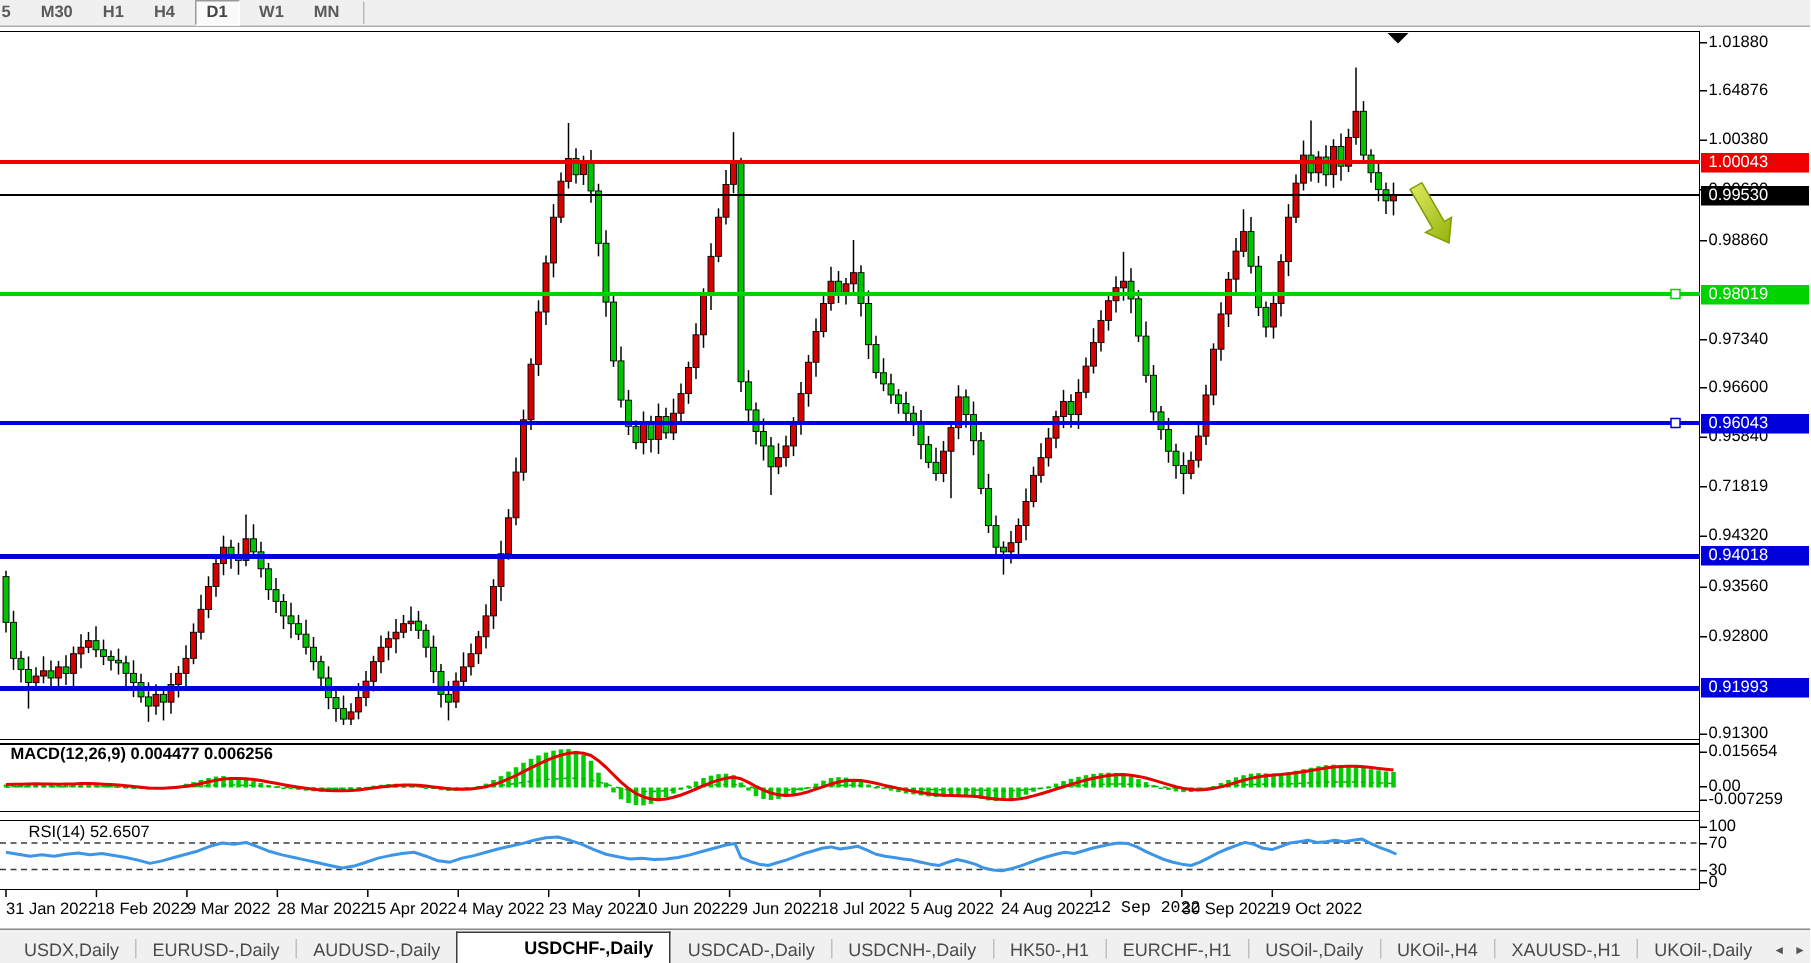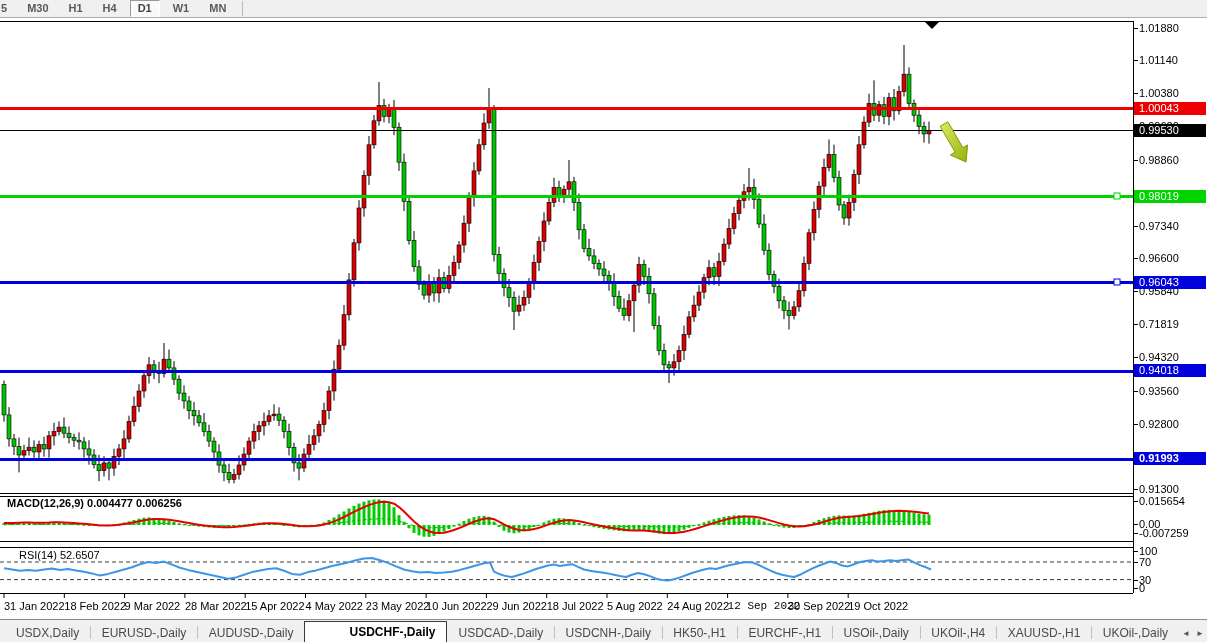--- a/index.html
+++ b/index.html
@@ -656,21 +656,21 @@
   <g id="overlayg">
       <polygon points="925,22 939,22 932,29" fill="#000"></polygon>
       <path d="M940.1,126.3 L947.9,121.8 L962.9,147.7 L967.6,144.9 L966,162 L950.4,154.9 L955.1,152.2 Z" fill="url(#arrowgrad)" stroke="#7f9c04" stroke-width="1"></path>
     </g>
     </svg>
 
   <div id="labels">
       <div class="axtick" style="left: 1133px; top: 28px;"></div>
       <div class="axl" style="left: 1139px; top: 22px;">1.01880</div>
       <div class="axtick" style="left: 1133px; top: 60px;"></div>
-      <div class="axl" style="left: 1139px; top: 54px;">1.01140</div>
+      <div class="axl" style="left: 1139px; top: 54px;">1.64876</div>
       <div class="axtick" style="left: 1133px; top: 93px;"></div>
       <div class="axl" style="left: 1139px; top: 87px;">1.00380</div>
       <div class="axtick" style="left: 1133px; top: 126px;"></div>
       <div class="axl" style="left: 1139px; top: 120px;">0.99620</div>
       <div class="axtick" style="left: 1133px; top: 160px;"></div>
       <div class="axl" style="left: 1139px; top: 154px;">0.98860</div>
       <div class="axtick" style="left: 1133px; top: 226px;"></div>
       <div class="axl" style="left: 1139px; top: 220px; text-align: right;">0.97340</div>
       <div class="axtick" style="left: 1133px; top: 258px;"></div>
       <div class="axl" style="left: 1139px; top: 252px;">0.96600</div>
@@ -684,21 +684,21 @@
       <div class="axl" style="left: 1139px; top: 385px;">0.93560</div>
       <div class="axtick" style="left: 1133px; top: 424px;"></div>
       <div class="axl" style="left: 1139px; top: 418px;">0.92800</div>
       <div class="axtick" style="left: 1133px; top: 489px;"></div>
       <div class="axl" style="left: 1139px; top: 483px;">0.91300</div>
       <div class="axbox" style="left: 1134px; top: 102px; background: rgb(238, 0, 0); color: rgb(255, 255, 255);">1.00043</div>
       <div class="axbox" style="left: 1134px; top: 124px; background: rgb(0, 0, 0); color: rgb(255, 255, 255);">0.99530</div>
       <div class="axbox" style="left: 1134px; top: 190px; background: rgb(0, 211, 0); color: rgb(255, 255, 255);">0.98019</div>
       <div class="axbox" style="left: 1134px; top: 276px; background: rgb(0, 0, 221); color: rgb(255, 255, 255);">0.96043</div>
       <div class="axbox" style="left: 1134px; top: 364px; background: rgb(0, 0, 221); color: rgb(255, 255, 255);">0.94018</div>
-      <div class="axbox" style="left: 1134px; top: 452px; background: rgb(0, 0, 221); color: rgb(255, 255, 255); font-weight: bold;">0.91993</div>
+      <div class="axbox" style="left: 1134px; top: 452px; background: rgb(0, 0, 221); color: rgb(255, 255, 255);">0.91993</div>
       <div class="axtick" style="left: 1133px; top: 501px;"></div>
       <div class="axl" style="left: 1139px; top: 495px;">0.015654</div>
       <div class="axtick" style="left: 1133px; top: 524px;"></div>
       <div class="axl" style="left: 1139px; top: 518px;">0.00</div>
       <div class="axtick" style="left: 1133px; top: 533px;"></div>
       <div class="axl" style="left: 1139px; top: 527px;">-0.007259</div>
       <div class="axtick" style="left: 1133px; top: 551px;"></div>
       <div class="axl" style="left: 1139px; top: 545px;">100</div>
       <div class="axtick" style="left: 1133px; top: 562px;"></div>
       <div class="axl" style="left: 1139px; top: 556px;">70</div>

